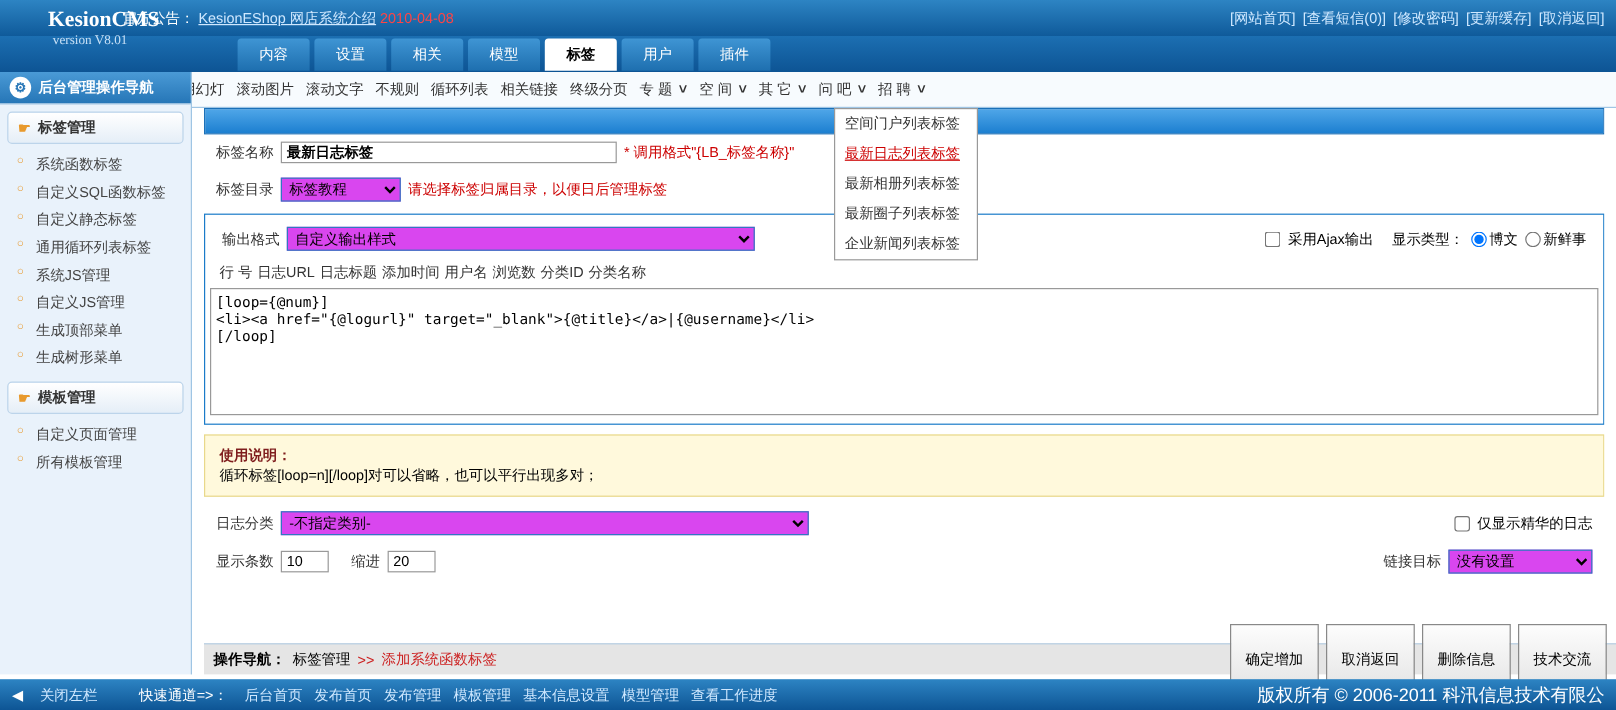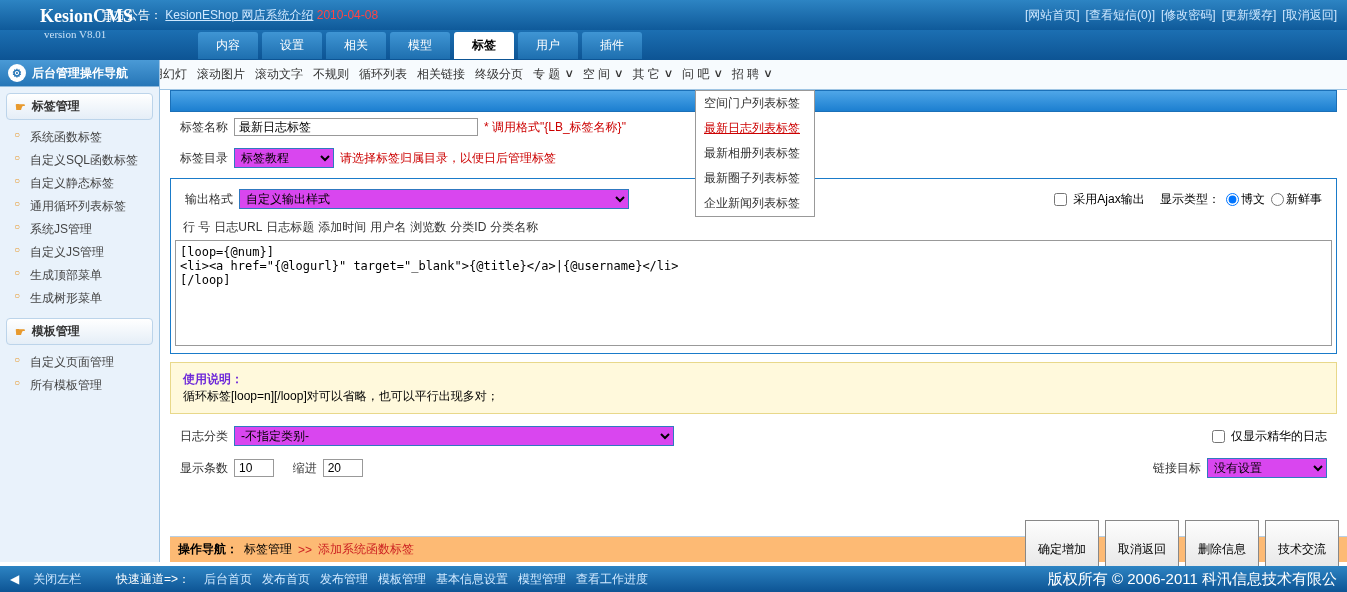--- a/index.html
+++ b/index.html
@@ -35,22 +35,22 @@
 input[type=text].txt { border:1px solid #999; padding:2px 4px; height:18px; background:#fff;}
 select.sel { border:1px solid #3079c0; padding:1px 2px; background:#d946ef;}
 .hint { color:#c00; }
 .panel { border:1px solid #1a7bc9; margin-top:4px; padding:4px;}
 .toks { display:flex; gap:4px; padding:4px 8px;}
 .toks span { color:#333; cursor:pointer;}
 textarea.code { width:100%; height:106px; border:1px solid #999; font-family:Consolas,monospace; font-size:12px; padding:4px; resize:none;}
 .panel-right { display:flex; align-items:center; gap:6px; margin-left:auto;}
 .radio { display:flex; align-items:center; gap:2px;}
 .yellow { background:#fff9dc; border:1px solid #e8d88a; padding:8px 12px; margin-top:8px;}
-.yellow .ttl { color:#6d28d9; font-weight:bold;}
-.opnav { position:absolute; bottom:30px; left:170px; right:0; height:26px; border-top:1px solid #b7cfe4; background:#fdba74; display:flex; align-items:center; padding:0 8px; gap:6px;}
+.yellow .ttl { color:#7f1d1d; font-weight:bold;}
+.opnav { position:absolute; bottom:30px; left:170px; right:0; height:26px; border-top:1px solid #b7cfe4; background:#e5e5e5; display:flex; align-items:center; padding:0 8px; gap:6px;}
 .opnav .red { color:#c22;}
 .btns { margin-left:auto; display:flex; gap:6px;}
 .btn { border:1px solid #888; background:linear-gradient(#fdfdfd,#e3e3e3); padding:20px 12px; cursor:pointer;}
 .footer { position:absolute; bottom:0; left:0; right:0; height:26px; background:linear-gradient(#2d84c3,#0d5494); color:#fff; display:flex; align-items:center; padding:0 10px; gap:14px;}
 .footer a { color:#cfe8ff; cursor:pointer;}
 .footer .right { margin-left:auto; font-size:15px;}
 .dropdown { position:absolute; top:90px; left:695px; background:#fff; border:1px solid #999; width:120px; z-index:100;}
 .dropdown div { padding:4px 8px; cursor:pointer; color:#333;}
 .dropdown div.sel { color:#c00; text-decoration:underline;}
 </style>
@@ -132,21 +132,21 @@
     <div class="sel">最新日志列表标签</div>
     <div>最新相册列表标签</div>
     <div>最新圈子列表标签</div>
     <div>企业新闻列表标签</div>
   </div>
 
 <div class="main">
   <div class="bluebar"></div>
   <div class="form-row">
     <label>标签名称</label>
-    <input type="text" class="txt" style="width: 244px;" value="最新日志标签">
+    <input type="text" class="txt" style="width: 280px; font-weight: bold;" value="最新日志标签">
     <span class="hint">*  调用格式"{LB_标签名称}"</span>
   </div>
   <div class="form-row">
     <label>标签目录</label>
     <select class="sel" style="width:100px"><option>标签教程</option></select>
     <span class="hint">请选择标签归属目录，以便日后管理标签</span>
   </div>
 
   <div class="panel">
     <div class="form-row">

